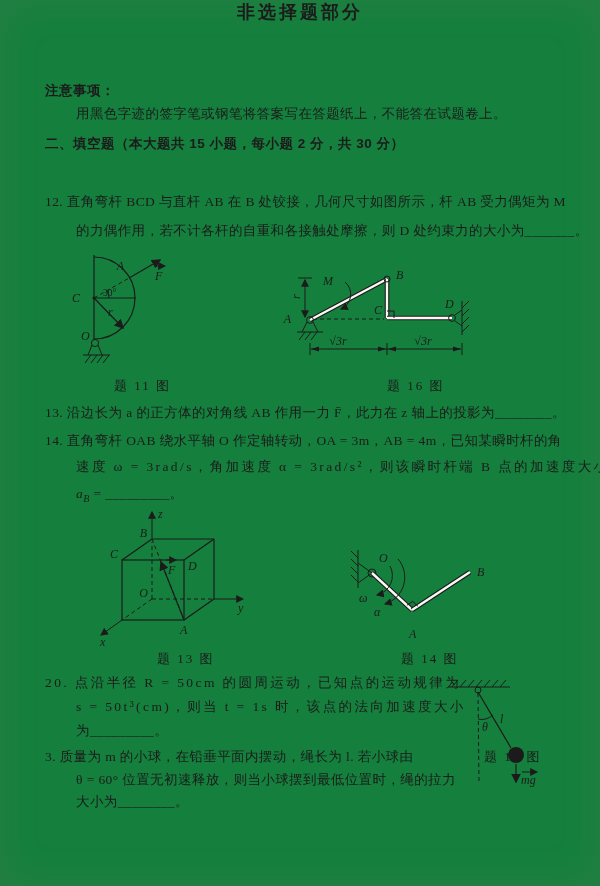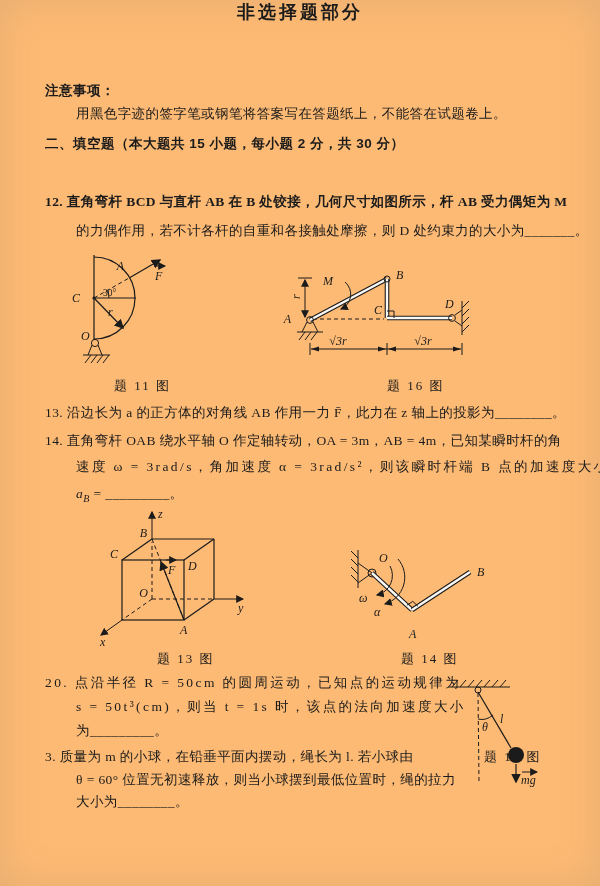--- a/index.html
+++ b/index.html
@@ -1,18 +1,18 @@
 <!DOCTYPE html>
 <html><head>
 <meta charset="utf-8">
 <style>
   html,body { margin:0; padding:0; background:#d9d7d2; }
   .page {
     position:relative; width:600px; height:886px; margin:0 auto;
-    background:#fdba74; color:#1b1b1b; overflow:hidden;
+    background:#15803d; color:#1b1b1b; overflow:hidden;
     font-family:"Liberation Serif","DejaVu Serif",serif;
     box-shadow: inset 0 0 40px rgba(120,115,105,0.18);
   }
   .abs { position:absolute; white-space:nowrap; }
   .t-title { font-family:"Liberation Sans","DejaVu Sans",sans-serif; font-weight:bold;
              font-size:18px; letter-spacing:3px; }
   .t-bold  { font-family:"Liberation Sans","DejaVu Sans",sans-serif; font-weight:bold;
              font-size:13.5px; letter-spacing:0.5px; }
   .t-body  { font-size:13.5px; letter-spacing:0.4px; }
   .spread  { letter-spacing:2.4px; }
@@ -34,21 +34,21 @@
 </head>
 <body>
 
 <div class="page">
 
   <div class="abs t-title center" style="left:0;right:0;top:38;">非选择题部分</div>
   <div class="abs t-bold" style="left:45px;top:82px;">注意事项：</div>
   <div class="abs t-body" style="left:76px;top:105px;">用黑色字迹的签字笔或钢笔将答案写在答题纸上，不能答在试题卷上。</div>
   <div class="abs t-bold" style="left:45px;top:135px;">二、填空题（本大题共 15 小题，每小题 2 分，共 30 分）</div>
 
-  <div class="abs t-body" style="left:45px;top:193px;font-weight:bold;">12. 直角弯杆 BCD 与直杆 AB 在 B 处铰接，几何尺寸如图所示，杆 AB 受力偶矩为 M</div>
+  <div class="abs t-body" style="left:45px;top:193px;">12. 直角弯杆 BCD 与直杆 AB 在 B 处铰接，几何尺寸如图所示，杆 AB 受力偶矩为 M</div>
   <div class="abs t-body" style="left:76px;top:222px;">的力偶作用，若不计各杆的自重和各接触处摩擦，则 D 处约束力的大小为_______。</div>
 
   <svg style="left:70px;top:250px;" width="135" height="118" viewBox="0 0 135 118">
     <defs>
       <marker id="m11" viewBox="0 0 10 10" refX="8.5" refY="5" markerWidth="8" markerHeight="8" orient="auto-start-reverse">
         <path d="M0,0 L10,5 L0,10 z" fill="#1b1b1b"></path>
       </marker>
     </defs>
     <g>
       <line class="ink" x1="24" y1="5" x2="24" y2="90"></line>

